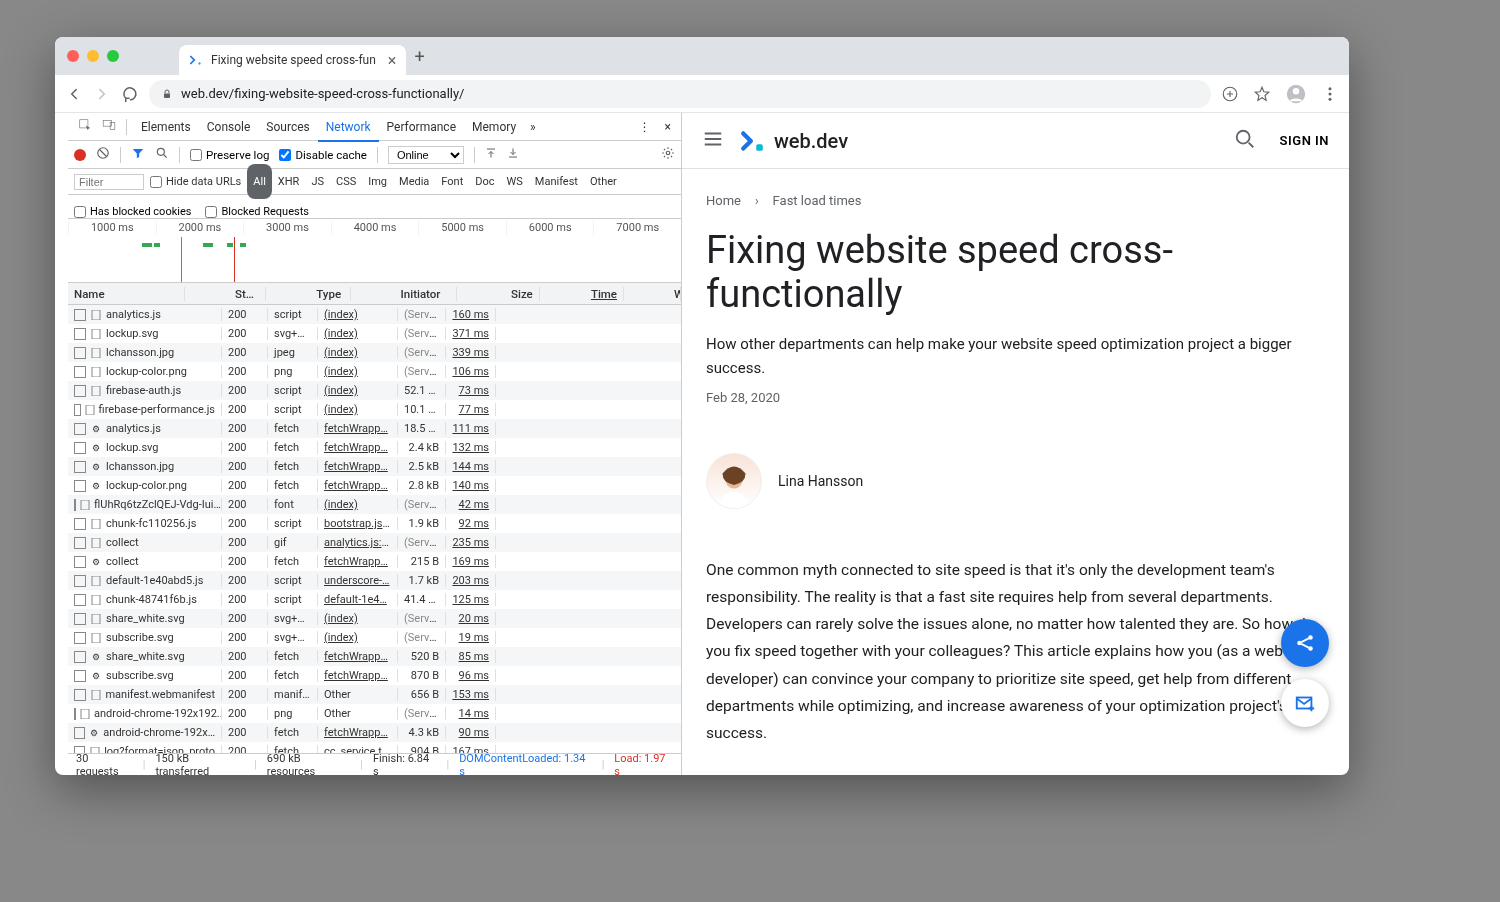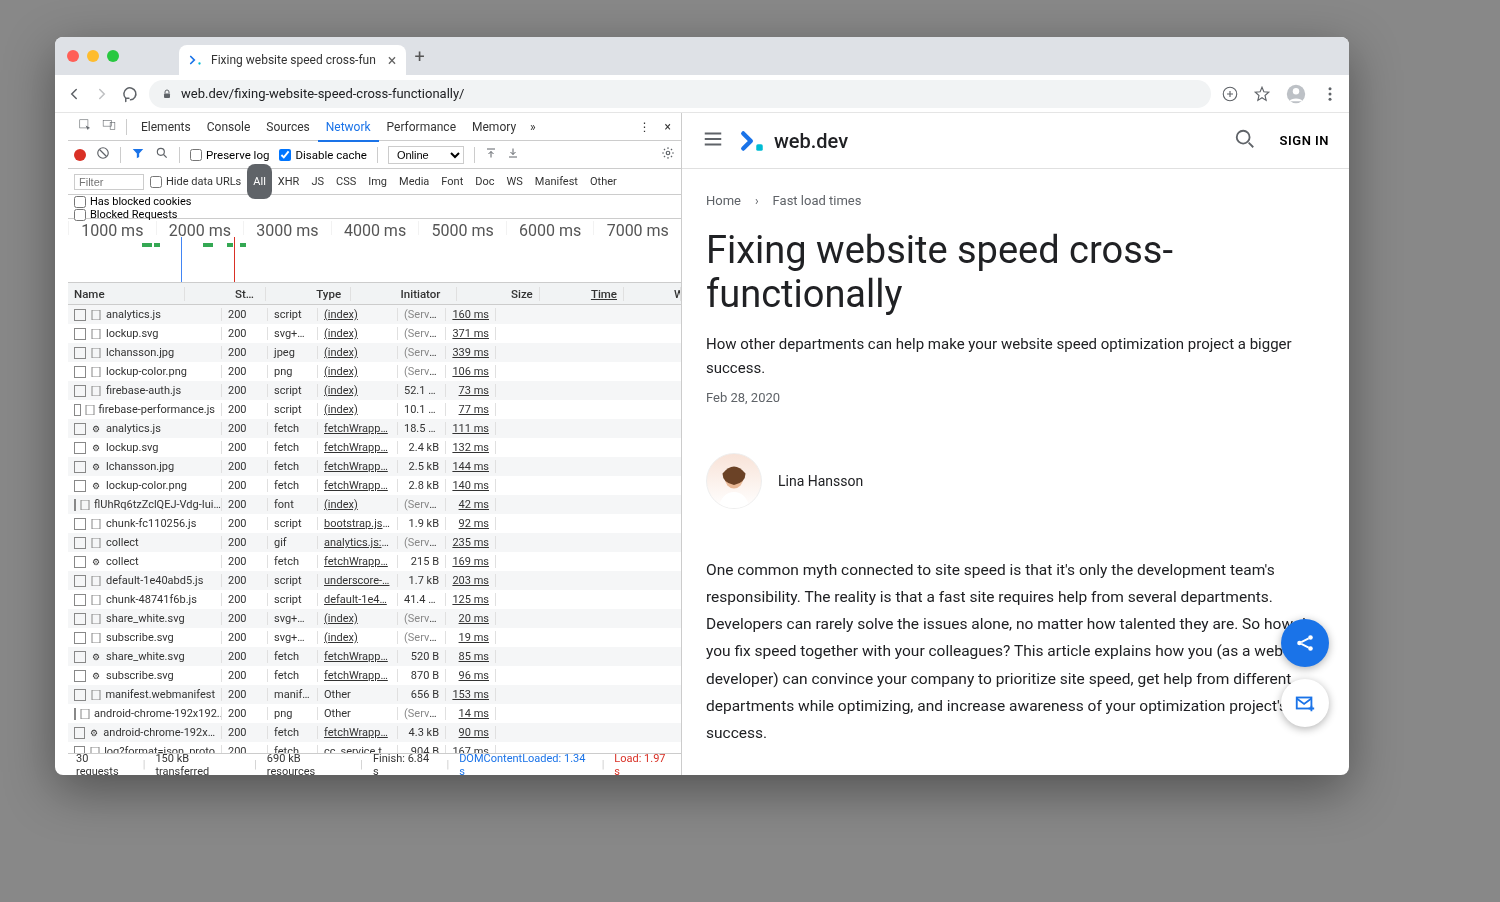--- a/index.html
+++ b/index.html
@@ -29,22 +29,22 @@
 .dt-tabs .spacer { margin-left: auto; display:flex; align-items:center; gap:6px;}
 .dt-toolbar { height:28px; border-bottom:1px solid #ccc; display:flex; align-items:center; font-size:11.5px; padding:0 6px; gap:10px;}
 .recbtn { width:12px; height:12px; border-radius:50%; background:#d93025;}
 .dt-toolbar select{ font-size:11px; border:1px solid #ccc; padding:1px 18px 1px 4px; background:#fff;}
 .chk { display:flex; align-items:center; gap:4px;}
 .chk input { width:12px; height:12px;}
 .dt-filter { height:26px; border-bottom:1px solid #ccc; display:flex; align-items:center; font-size:11px; padding:0 6px; gap:6px; color:#333;}
 .dt-filter input.filterin { width:70px; border:1px solid #ccc; padding:1px 4px; font-size:11px;}
 .pill { padding: 11px 6px; border-radius:8px; cursor:pointer;}
 .pill.sel{ background:#5f6368; color:#fff;}
-.dt-cookies { height:24px; border-bottom:1px solid #ccc; display:flex; align-items:flex-start; font-size:11px; padding:0 6px; flex-direction:column;}
-.timeline { height:64px; border-bottom:1px solid #ccc; position:relative; font-size:16px; color:#555;}
+.dt-cookies { height:24px; border-bottom:1px solid #ccc; display:flex; align-items:flex-end; font-size:11px; padding:0 6px; gap:14px;}
+.timeline { height:64px; border-bottom:1px solid #ccc; position:relative; font-size:11px; color:#555;}
 .timeline .ticks { position:absolute; top:2px; left:0; right:0; height:14px; display:flex;}
 .timeline .tick { flex:1; text-align:center; border-left:1px solid rgba(0,0,0,.05);}
 .timeline .marks { position:absolute; top:18px; left:0; right:0; bottom:0; }
 .timeline .vline { position:absolute; top:0; bottom:0; width:1px; }
 .net-head { display:flex; font-size:11.5px; font-weight:500; border-bottom:1px solid #ccc; background:#f1f3f4; height:22px; align-items:center; color:#333;gap:44px;}
 .net-head > div, .row > div { padding: 0 6px; overflow:hidden; text-overflow:ellipsis; white-space:nowrap; border-right: 1px solid #e0e0e0;}
 .col-name{width:154px;} .col-status{width:46px;} .col-type{width:50px;} .col-init{width:80px;} .col-size{width:48px; text-align:right;} .col-time{width:50px; text-align:right;text-decoration:underline;} .col-wf{flex:1; position:relative;}
 .rows { flex:1; overflow:auto; font-size:11px; color:#333;}
 .row { display:flex; height:19px; align-items:center;}
 .row:nth-child(odd){ background:#f5f6f7;}

